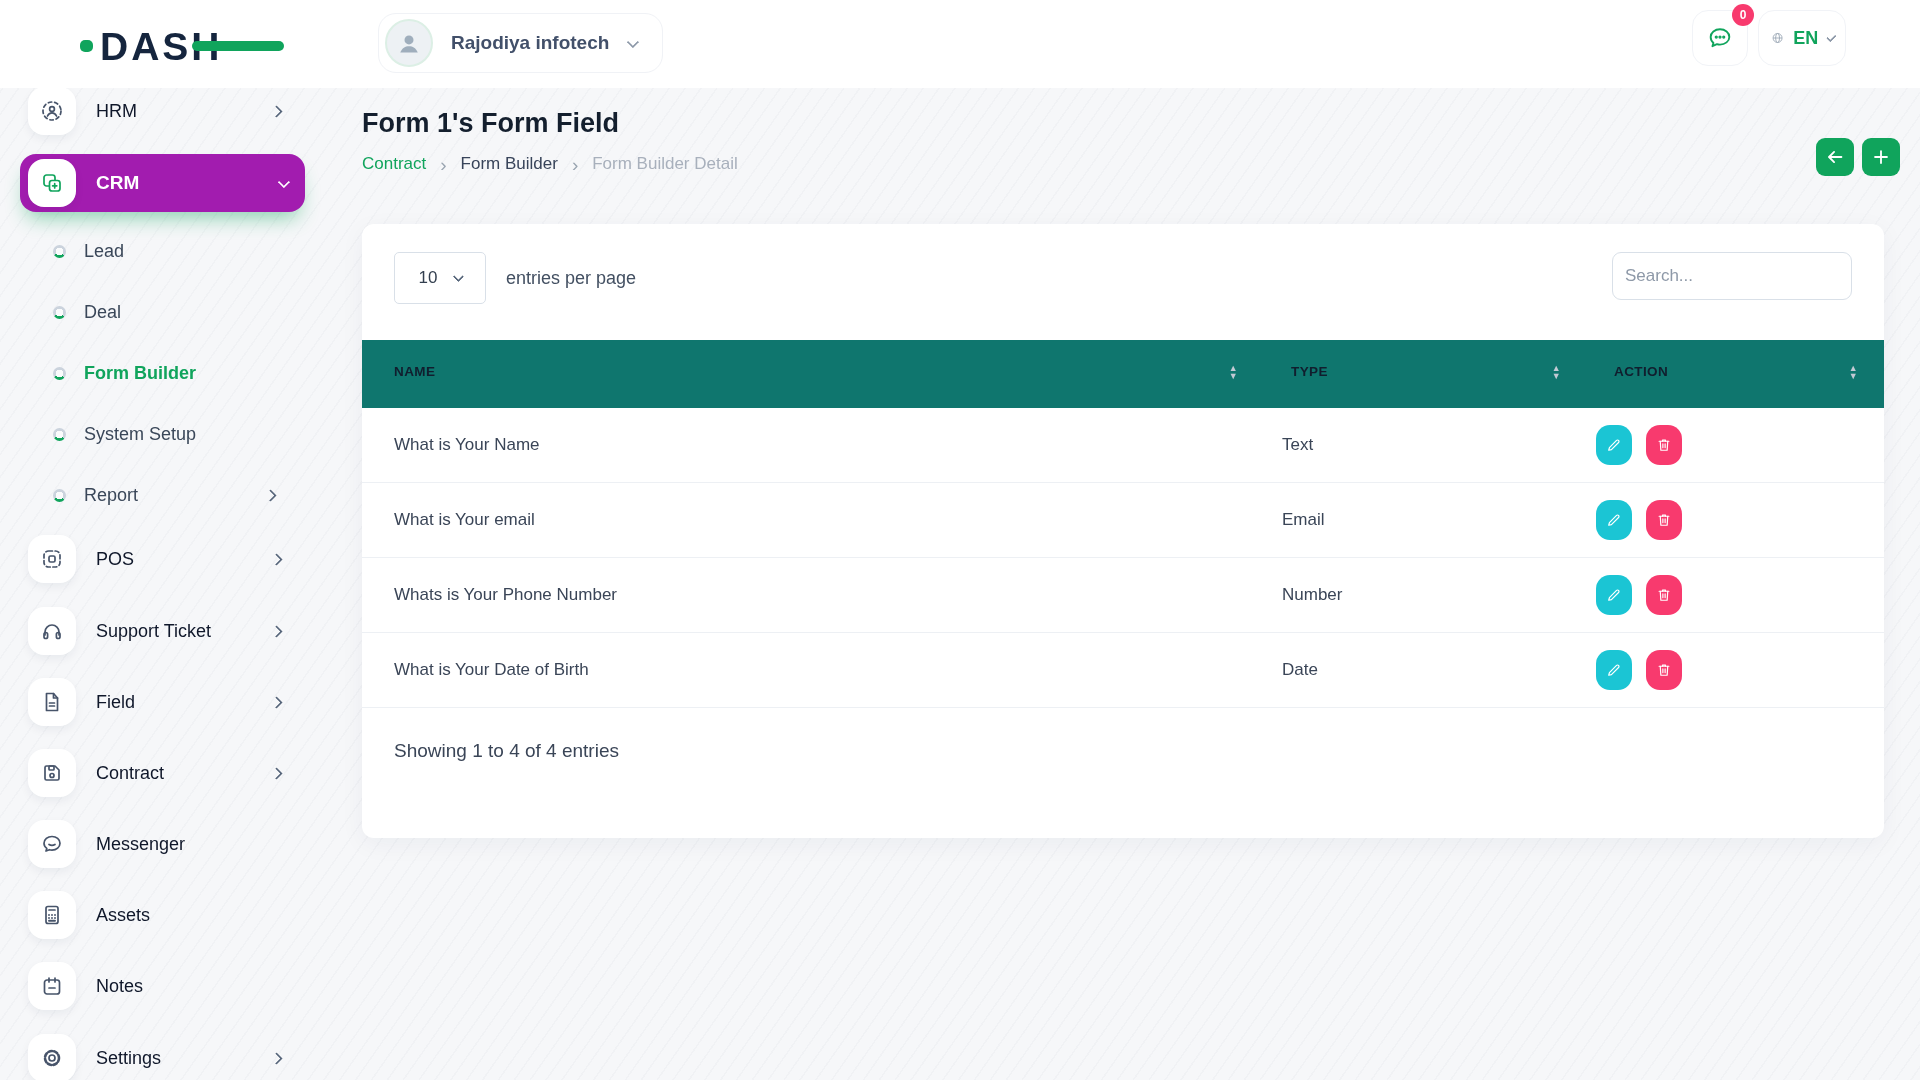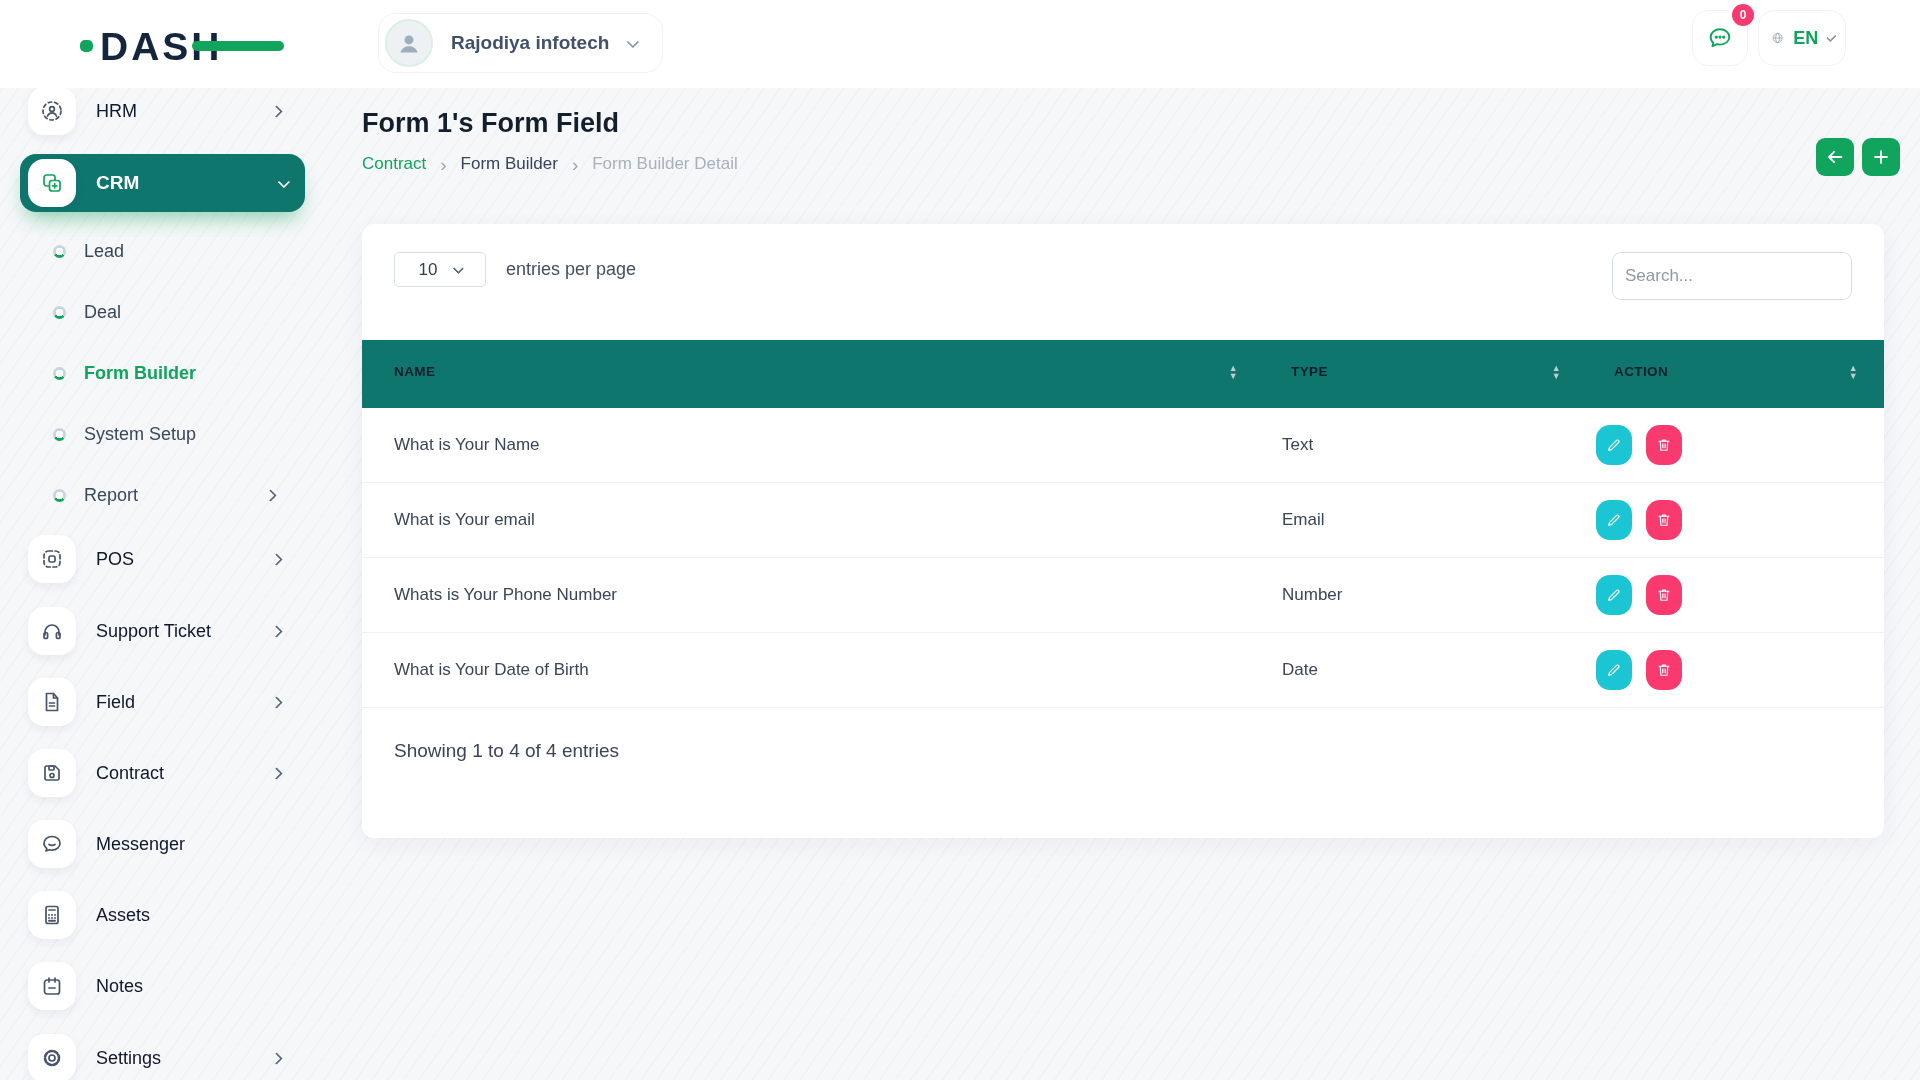--- a/index.html
+++ b/index.html
@@ -35,21 +35,21 @@
   .chev.right { transform:rotate(-45deg); }
   .chev.down  { transform:rotate(45deg) translateY(-2px); }
   .chev.gray  { border-color:#8C98A8; }
   
   .sidebar { position:absolute; left:0; top:88px; bottom:0; width:330px; overflow:hidden; }
   .srow { position:absolute; left:20px; width:285px; height:56px; display:flex; align-items:center; cursor:pointer; }
   .ibox { width:48px; height:48px; border-radius:16px; background:#fff; box-shadow:0 4px 10px rgba(25,40,70,0.06);
     display:flex; align-items:center; justify-content:center; margin-left:8px; margin-right:20px; flex:0 0 auto; }
   .slabel { font-size:18px; font-weight:500; color:#0f172a; }
   .srow > .chev { margin-left:auto; margin-right:24px; }
-  .srow.active { background:#0f766e; border-radius:16px; height:58px;
+  .srow.active { background:#a21caf; border-radius:16px; height:58px;
     box-shadow:0 12px 20px -6px rgba(16,164,92,0.45); }
   .srow.active .slabel { color:#fff; font-weight:700; font-size:19px; }
   .srow.active > .chev { border-color:#fff; margin-right:18px; }
   .srow.sub { padding-left:33px; height:44px; }
   .bullet { width:13px; height:13px; border-radius:50%; flex:0 0 auto; margin-right:18px;
     background:
       radial-gradient(closest-side,#fafbfc 57%,transparent 58%),
       conic-gradient(from 130deg,#10A45C 0 30%,#CBD3DD 0); }
   .srow.sub .slabel { font-size:18px; color:#3A4759; font-weight:400; }
   .srow.sub.active-sub .slabel { color:#10A45C; font-weight:700; }
@@ -61,21 +61,21 @@
   .bc-sep  { color:#9AA5B1; font-size:19px; line-height:1; }
   .bc-mid  { color:#38445A; text-decoration:none; cursor:pointer; }
   .bc-cur  { color:#A8B0BC; }
   .page-actions { position:absolute; right:20px; top:50px; display:flex; gap:8px; }
   .act-btn { width:38px; height:38px; border:none; border-radius:9px; background:#10A45C; cursor:pointer;
     display:flex; align-items:center; justify-content:center; }
   
   .card { position:absolute; left:32px; right:36px; top:136px; height:614px; background:#fff;
     border-radius:12px; box-shadow:0 6px 24px rgba(24,40,70,0.05); }
   .entries { position:absolute; left:32px; top:28px; display:flex; align-items:center; gap:20px; }
-  .select { width:92px; height:35px; border:1px solid #D9E0E8; border-radius:5px; background:#fff;
+  .select { width:92px; height:52px; border:1px solid #D9E0E8; border-radius:5px; background:#fff;
     display:flex; align-items:center; justify-content:center; gap:16px; font-size:17px; color:#333F4F; cursor:pointer; }
   .entries-label { font-size:18px; color:#43506​2; color:#435062; }
   .search { position:absolute; right:32px; top:28px; width:240px; height:48px; border:1px solid #D9E0E8;
     border-radius:9px; padding:0 12px; font-size:17px; color:#3A4557; outline:none; background:#fff;
     font-family:"Liberation Sans","DejaVu Sans",sans-serif; }
   .search::placeholder { color:#8E99A8; }
   .table { position:absolute; left:0; right:0; top:116px; }
   .thead { display:grid; grid-template-columns:888px 314px 1fr; height:68px; background:#0f766e;
     border-bottom:5px solid #0f766e;gap:9px; }
   .th { display:flex; align-items:center; justify-content:space-between; padding:0 12px 0 32px;

